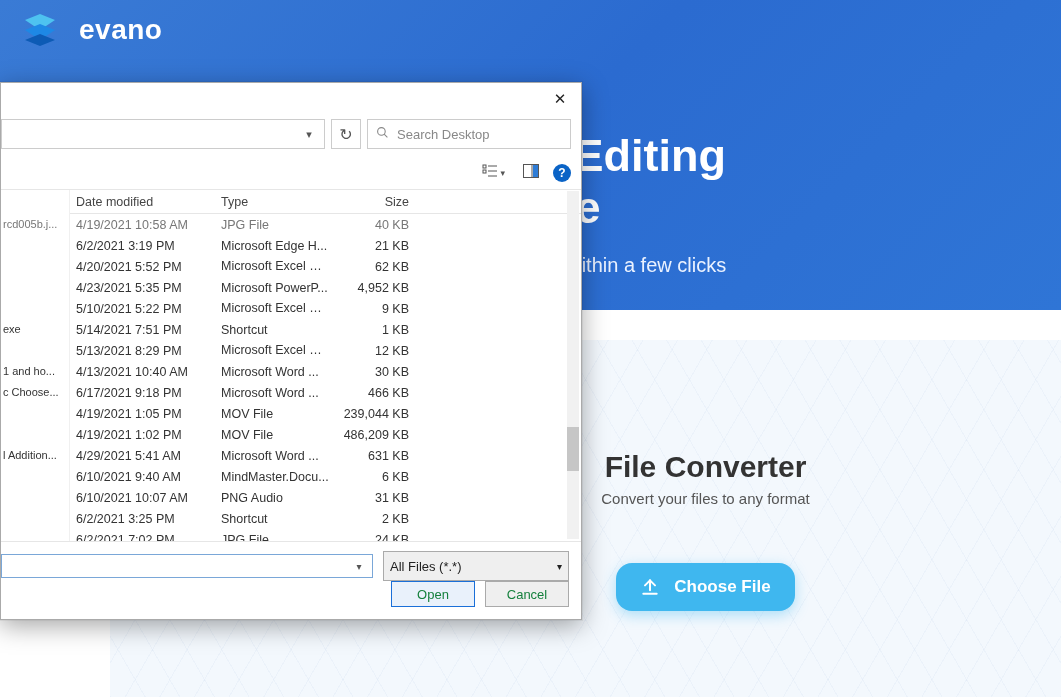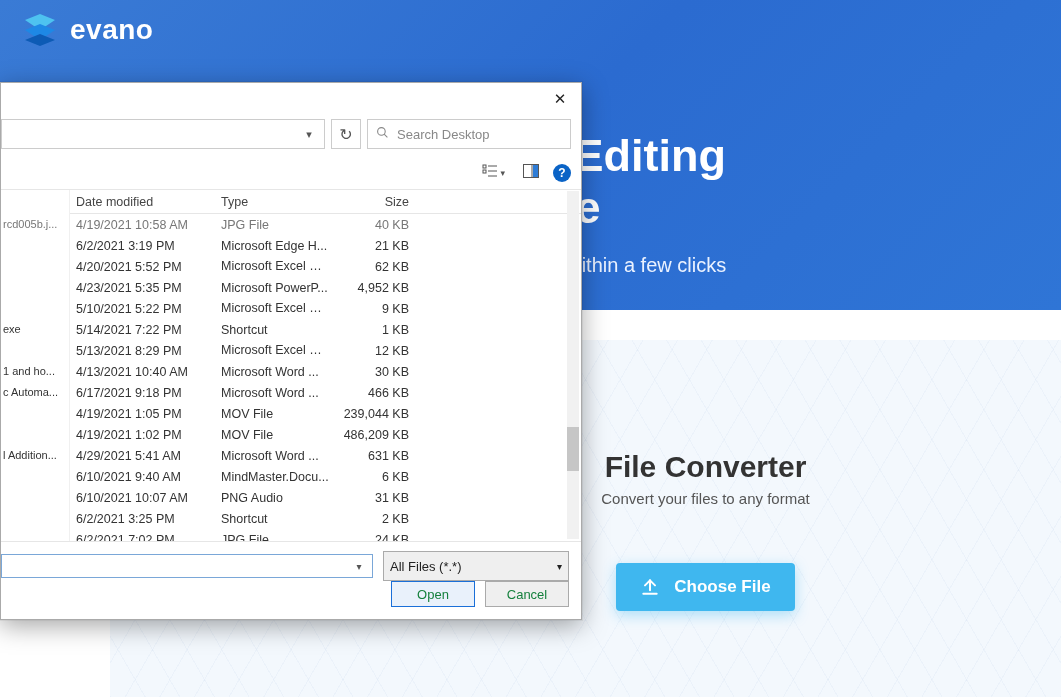--- a/index.html
+++ b/index.html
@@ -5,21 +5,21 @@
 * { margin: 0; padding: 0; box-sizing: border-box; font-family: "Segoe UI", Arial, sans-serif; }
 html, body { width: 1061px; height: 697px; overflow: hidden; background: #fff; }
 
 
 .page { position: absolute; inset: 0; }
 .hero {
   position: absolute; left: 0; right: 0; top: 0; height: 310px;
   background: linear-gradient(135deg, #3a7bd5 0%, #2b6bd0 50%, #2f75d6 100%);
   color: #fff;
 }
-.logo-wrap { position: absolute; left: 22px; top: 12px; display: flex; align-items: center; gap: 12px; }
+.logo-wrap { position: absolute; left: 22px; top: 12px; display: flex; align-items: center; gap: 21px; }
 .logo-mark { width: 36px; height: 36px; position: relative; }
 .logo-mark svg { width: 36px; height: 36px; }
 .logo-text { font-size: 28px; font-weight: 600; letter-spacing: 0.5px; color: #fff; font-family: "Segoe UI", Arial, sans-serif; }
 .hero-title {
   position: absolute; left: 0; right: 0; top: 130px; text-align: center;
   font-size: 45px; font-weight: 700; line-height: 1.15;
 }
 .hero-sub {
   position: absolute; left: 0; right: 0; top: 254px; text-align: center;
   font-size: 20px; font-weight: 400; color: #ebf2ff;
@@ -30,21 +30,21 @@
   
   background-image:
     repeating-linear-gradient(60deg, rgba(180,200,230,0.12) 0 1px, transparent 1px 30px),
     repeating-linear-gradient(-60deg, rgba(180,200,230,0.12) 0 1px, transparent 1px 30px);
 }
 .conv-block { position: absolute; left: 50%; transform: translateX(-20%); top: 110px; text-align: center; width: 400px; }
 .conv-title { font-size: 30px; font-weight: 700; color: #333; }
 .conv-sub { font-size: 15px; color: #555; margin-top: 6px; }
 .choose-btn {
   margin: 56px auto 0; display: inline-flex; align-items: center; gap: 14px;
-  background: #3fb7ef; color: #fff; border: none; border-radius: 4px;
+  background: #3fb7ef; color: #fff; border: none; border-radius: 16px;
   padding: 14px 24px; font-size: 17px; font-weight: 600; cursor: pointer;
   box-shadow: 0 4px 14px rgba(63,183,239,0.4);
 }
 .choose-btn .up-icon { display:inline-flex; }
 
 
 .dialog {
   position: absolute; left: 0; top: 82px; width: 582px; height: 538px;
   background: #fff; border: 1px solid #aaa;
   box-shadow: 0 6px 24px rgba(0,0,0,0.35), 0 0 0 1px rgba(0,0,0,0.05);
@@ -241,21 +241,21 @@
     <div class="nhdr"></div>
     <div id="name-rows">
         <div class="nrow row-dim">rcd005b.j...</div>
         <div class="nrow"></div>
         <div class="nrow"></div>
         <div class="nrow"></div>
         <div class="nrow"></div>
         <div class="nrow">exe</div>
         <div class="nrow"></div>
         <div class="nrow">1 and ho...</div>
-        <div class="nrow">c Automa...</div>
+        <div class="nrow">c Choose...</div>
         <div class="nrow"></div>
         <div class="nrow"></div>
         <div class="nrow">l Addition...</div>
         <div class="nrow"></div>
         <div class="nrow"></div>
         <div class="nrow"></div>
         <div class="nrow"></div>
       </div>
   </div>
 
@@ -287,21 +287,21 @@
             <div class="c-date">4/23/2021 5:35 PM</div>
             <div class="c-type">Microsoft PowerP...</div>
             <div class="c-size">4,952 KB</div>
           </div>
           <div class="frow">
             <div class="c-date">5/10/2021 5:22 PM</div>
             <div class="c-type">Microsoft Excel 工...</div>
             <div class="c-size">9 KB</div>
           </div>
           <div class="frow">
-            <div class="c-date">5/14/2021 7:22 PM</div>
+            <div class="c-date">5/14/2021 7:51 PM</div>
             <div class="c-type">Shortcut</div>
             <div class="c-size">1 KB</div>
           </div>
           <div class="frow">
             <div class="c-date">5/13/2021 8:29 PM</div>
             <div class="c-type">Microsoft Excel 工...</div>
             <div class="c-size">12 KB</div>
           </div>
           <div class="frow">
             <div class="c-date">4/13/2021 10:40 AM</div>

